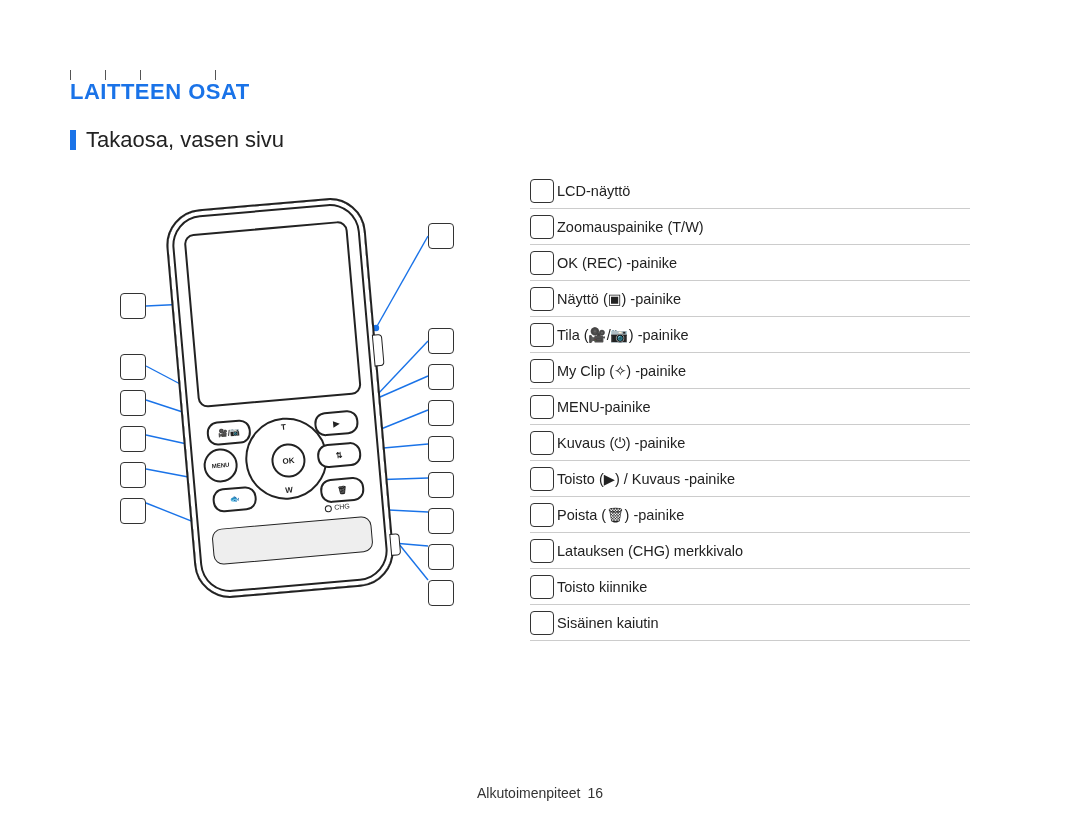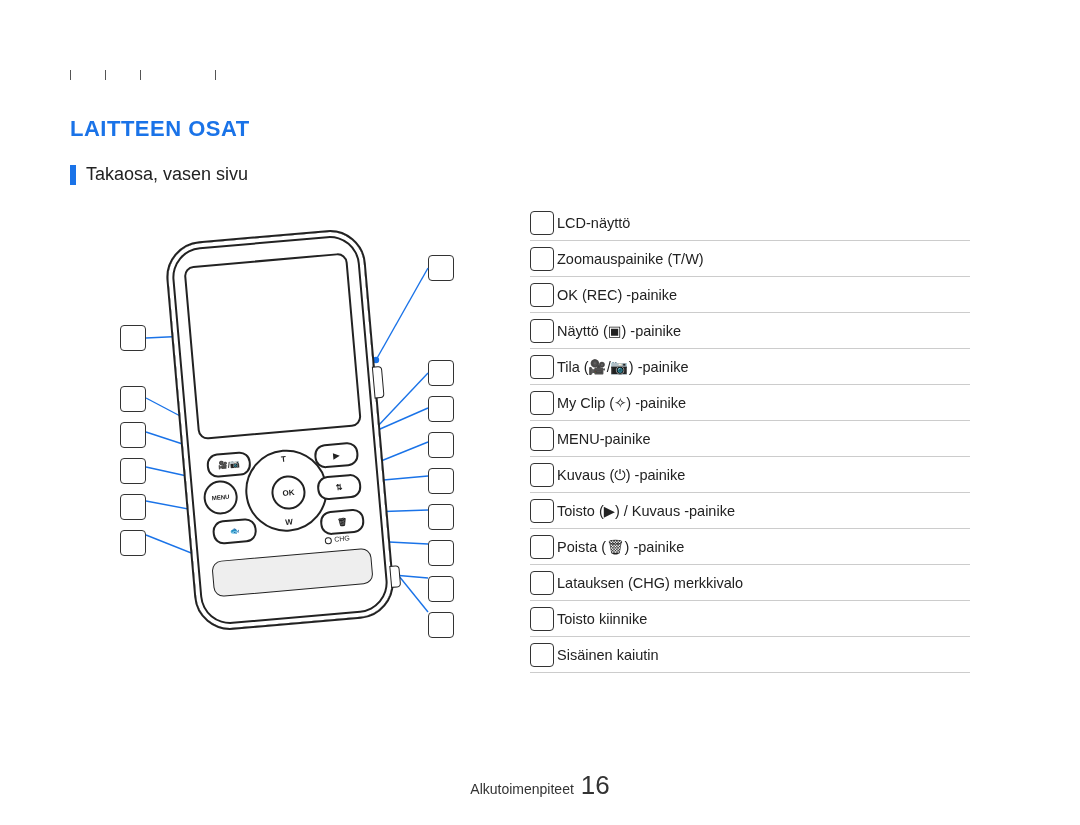--- a/index.html
+++ b/index.html
@@ -6,21 +6,21 @@
     margin: 0;
     background: #fff;
     font-family: Arial, Helvetica, sans-serif;
     color: #222;
   }
   .page {
     width: 1080px;
     height: 825px;
     position: relative;
     box-sizing: border-box;
-    padding: 71px 70px 40px 70px;
+    padding: 34px 70px 40px 70px;
   }
   .tick-row {
     position: absolute;
     top: 70px;
     left: 70px;
     display: flex;
     gap: 34px;
   }
   .tick {
     width: 1px;
@@ -41,21 +41,21 @@
     align-items: center;
     gap: 10px;
     margin-bottom: 20px;
   }
   .sub-bar {
     width: 6px;
     height: 20px;
     background: #1a73e8;
   }
   .subtitle {
-    font-size: 18px;
+    font-size: 22px;
     color: #222;
   }
   .content {
     display: flex;
     gap: 30px;
     align-items: flex-start;
   }
   
   .diagram {
     position: relative;
@@ -177,21 +177,21 @@
     align-items:center;
     gap:4px;
   }
   .footer {
     position: absolute;
     left: 0; right: 0; bottom: 24px;
     text-align: center;
     font-size: 14px;
     color: #333;
   }
-  .footer .pg{font-size:26px;margin-left:3px;}
+  .footer .pg{font-size:14px;margin-left:3px;}
 </style>
 </head>
 <body>
 
 <div class="page">
 
   <div class="tick-row">
     <div class="tick"></div>
     <div class="tick"></div>
     <div class="tick"></div>

